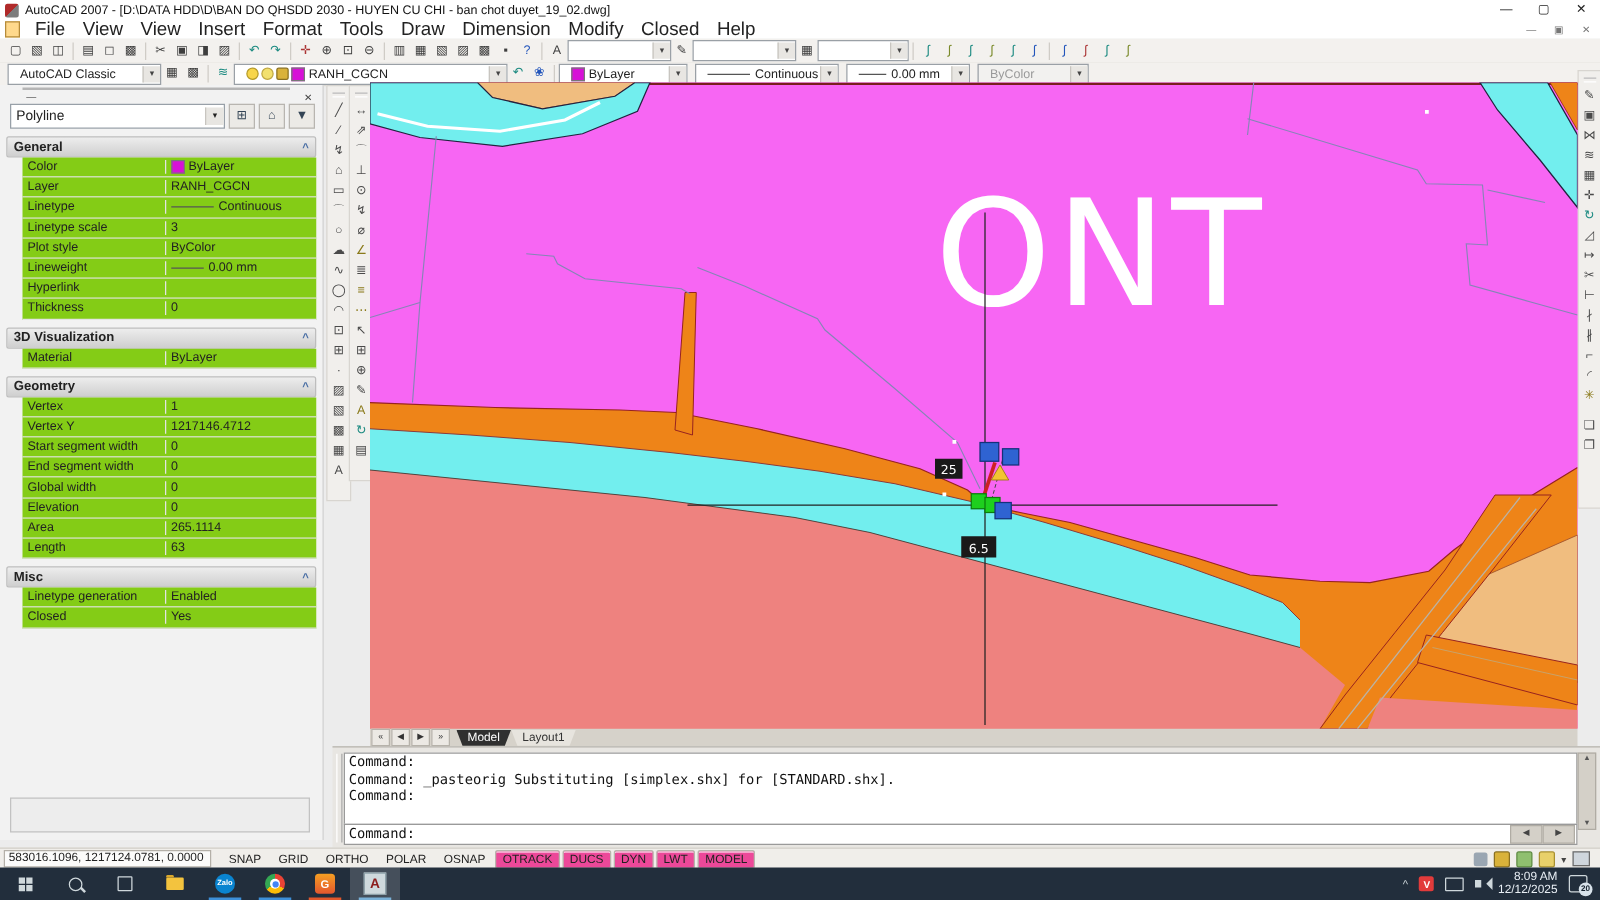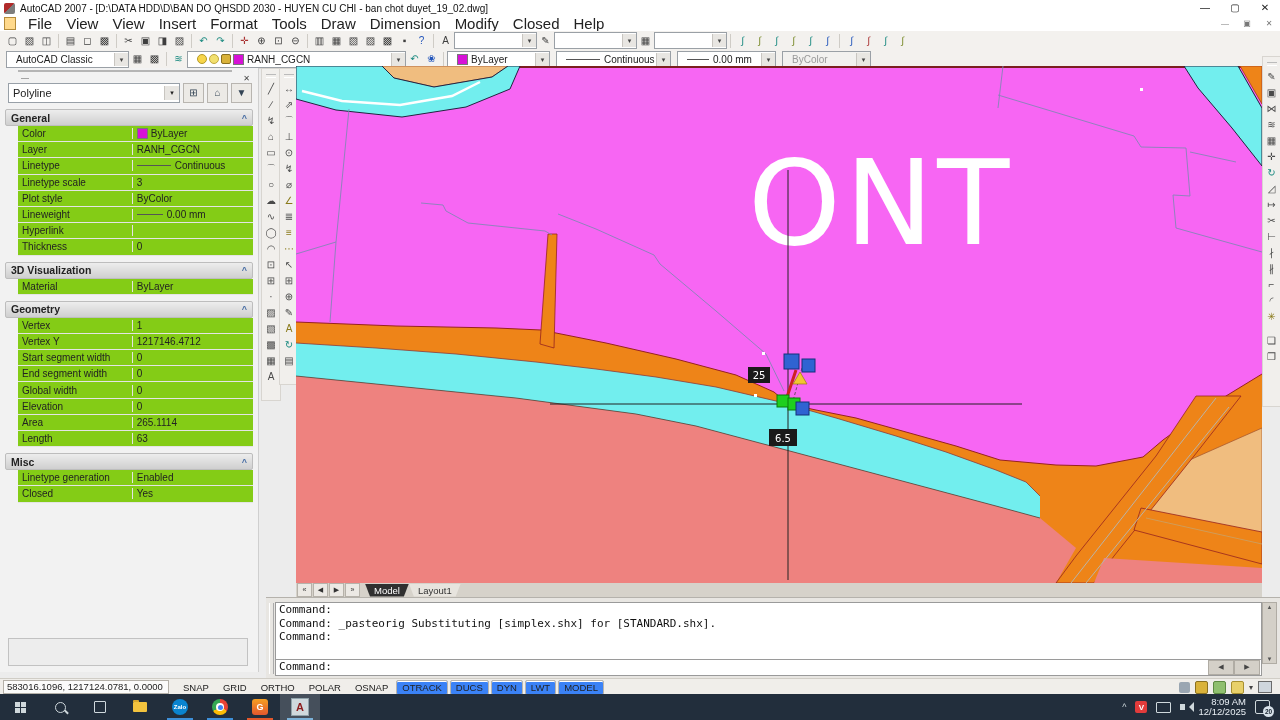--- a/index.html
+++ b/index.html
@@ -74,21 +74,21 @@
   .cmd-hist{position:absolute;left:9px;top:4px;right:18px;height:56px;background:#fff;border:1px solid #9a9a9a;font-family:"DejaVu Sans Mono",monospace;font-size:11px;line-height:13.5px;padding:0 3px;color:#111;overflow:hidden}
   .cmd-vscroll{position:absolute;right:3px;top:4px;width:13px;height:58px;background:#d4d0c8;border:1px solid #b0aca4;font-size:6px;text-align:center;color:#555;display:flex;flex-direction:column;justify-content:space-between;padding:1px 0}
   .cmd-prompt{position:absolute;left:9px;right:18px;bottom:3px;height:15px;background:#fff;border:1px solid #9a9a9a;font-family:"DejaVu Sans Mono",monospace;font-size:11px;line-height:14px;padding:0 3px;color:#111}
   .cmd-scroll{position:absolute;right:20px;bottom:4px;display:flex}
   .cmd-scroll span{width:24px;height:13px;background:#d4d0c8;border:1px solid #b0aca4;font-size:7px;text-align:center;line-height:12px;color:#444}
 
   
   .statusbar{left:0;top:678px;width:1280px;height:16px;background:#f0eeea;border-top:1px solid #d0cdc6;display:flex;align-items:center}
   .coords{width:158px;height:12px;background:#fbfbfa;border:1px solid #b4b0a8;margin:0 7px 0 3px;font-size:9.5px;line-height:11px;padding:0 3px;white-space:nowrap;overflow:hidden}
   .stog{padding:1px 5px;margin:0 1px;font-size:9.5px;border:1px solid transparent;border-radius:2px}
-  .stog.on{background:#3b82f6;border:1px solid #b8b4ac;box-shadow:inset 0 1px 0 #fff}
+  .stog.on{background:#ec4899;border:1px solid #b8b4ac;box-shadow:inset 0 1px 0 #fff}
   .st-right{margin-left:auto;display:flex;align-items:center;gap:5px;padding-right:8px}
   .stic{width:11px;height:11px;border-radius:2px;flex:none}
   .stic.sat{background:#9aa6b2}
   .stic.lock{background:#d9b23a;border:1px solid #8a7020}
   .stic.file{background:#8fbf6f;border:1px solid #5d8a42}
   .stic.note{background:#e8d06a;border:1px solid #a89030}
   .st-arr{font-size:8px;color:#444}
   .st-clean{width:12px;height:10px;border:1px solid #6b6b6b;background:#cfd6dd}
 
   

